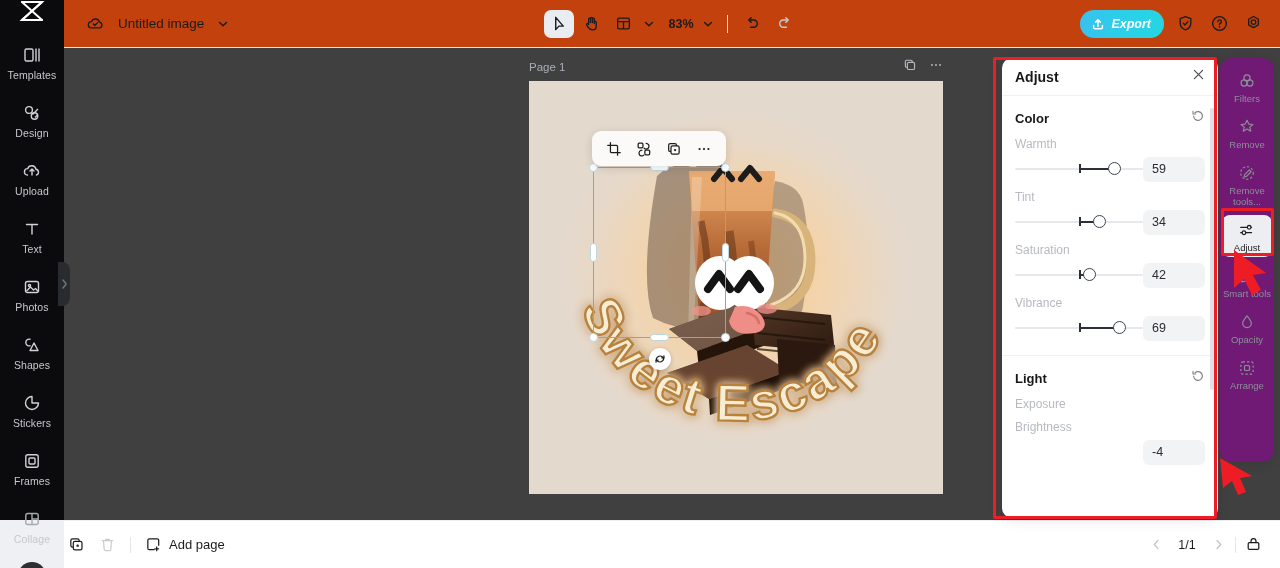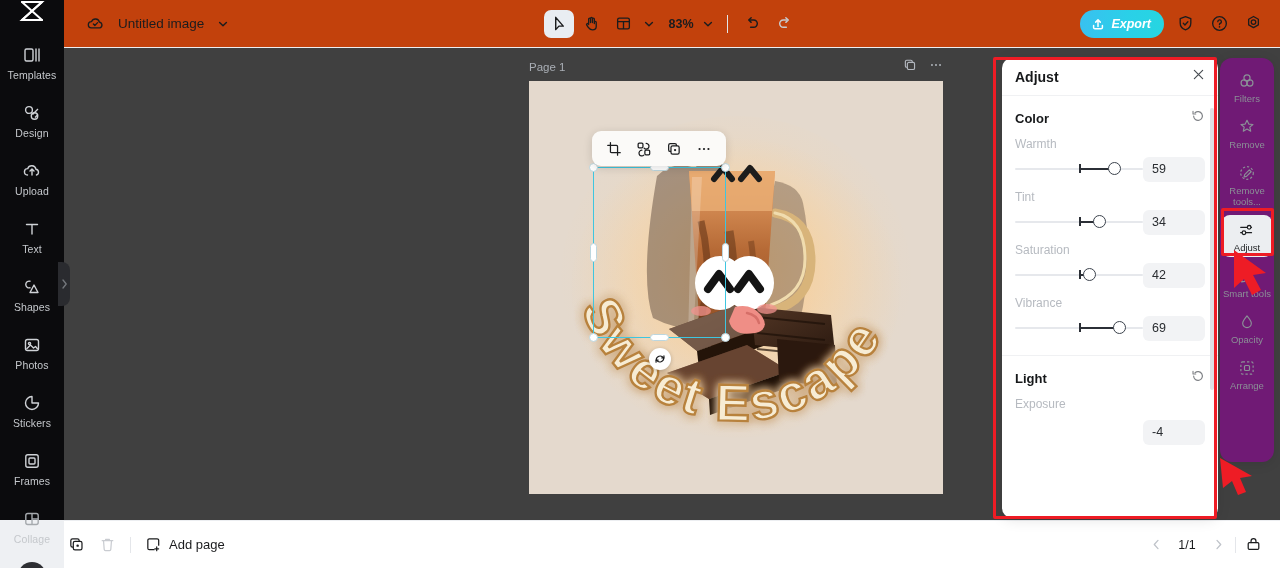--- a/index.html
+++ b/index.html
@@ -247,36 +247,36 @@
           <svg width="20" height="20" viewBox="0 0 20 20" fill="none" stroke="#cfd2d6" stroke-width="1.4">
             <path d="M4.5 5.5h11M10 5.5v9.5" stroke-linecap="round"></path>
           </svg>
         </span>
         <span class="lbl">Text</span>
       </div>
 
       <div class="rail-item">
         <span class="ic">
           <svg width="20" height="20" viewBox="0 0 20 20" fill="none" stroke="#cfd2d6" stroke-width="1.4">
-            <path d="M8 4.2a3.4 3.4 0 1 0 0 6.6" stroke-linecap="round"></path>
-            <path d="M12 8l4 7.5H8z" stroke-linejoin="round"></path>
-          </svg>
-        </span>
-        <span class="lbl">Shapes</span>
-      </div>
-
-      <div class="rail-item">
-        <span class="ic">
-          <svg width="20" height="20" viewBox="0 0 20 20" fill="none" stroke="#cfd2d6" stroke-width="1.4">
             <rect x="3.5" y="4.5" width="13" height="11" rx="2"></rect>
             <circle cx="7.5" cy="8.5" r="1.1"></circle>
               <path d="M4.5 14l4-4 3 3 2-1.5 2.2 2.5" stroke-linejoin="round"></path>
           </svg>
         </span>
         <span class="lbl">Photos</span>
+      </div>
+
+      <div class="rail-item">
+        <span class="ic">
+          <svg width="20" height="20" viewBox="0 0 20 20" fill="none" stroke="#cfd2d6" stroke-width="1.4">
+            <path d="M8 4.2a3.4 3.4 0 1 0 0 6.6" stroke-linecap="round"></path>
+            <path d="M12 8l4 7.5H8z" stroke-linejoin="round"></path>
+          </svg>
+        </span>
+        <span class="lbl">Shapes</span>
       </div>
 
       <div class="rail-item">
         <span class="ic">
           <svg width="20" height="20" viewBox="0 0 20 20" fill="none" stroke="#cfd2d6" stroke-width="1.4">
             <path d="M10 3.5a6.5 6.5 0 1 0 6.5 6.5h-6.5z" stroke-linejoin="round"></path>
           </svg>
         </span>
         <span class="lbl">Stickers</span>
       </div>
@@ -636,20 +636,21 @@
           <path d="M2.3 2.6v3.1h3.1" stroke-linecap="round" stroke-linejoin="round"></path>
         </svg>
       </span>
     </div>
 
     <div class="ap-field">
       <div class="fl">Exposure</div>
     </div>
 
     <div class="ap-field">
+      <div class="fl">Brightness</div>
       <div class="ap-ctrl">
         <span class="slider">
           
           
         </span>
         <span class="valbox">-4</span>
       </div>
     </div>
 
     <div class="panel-scrollbar"></div>

